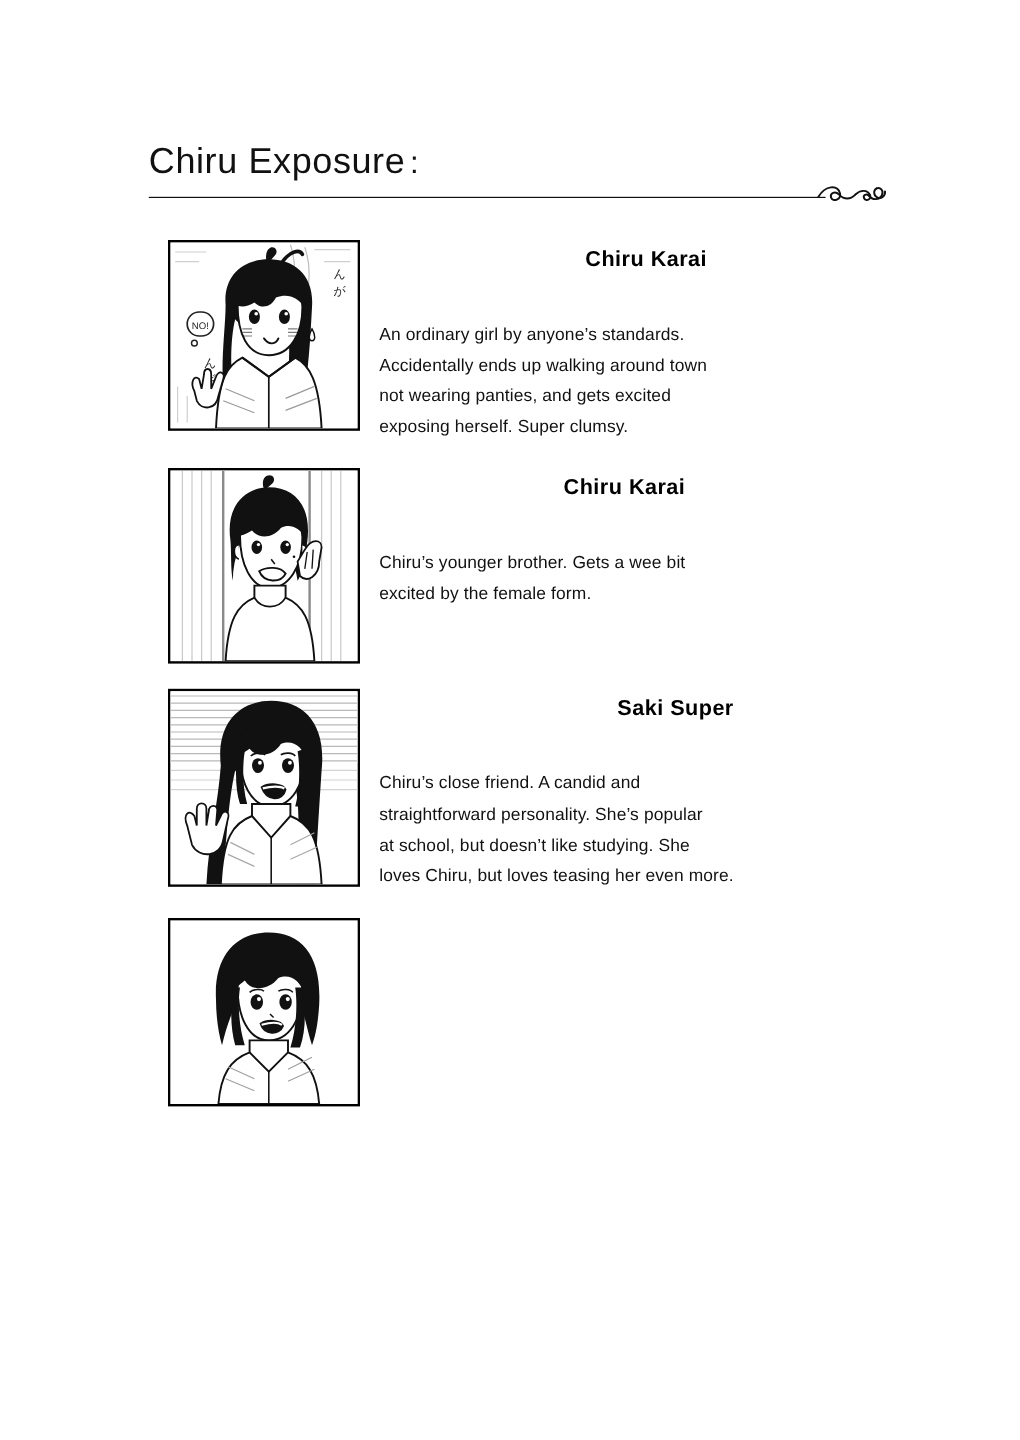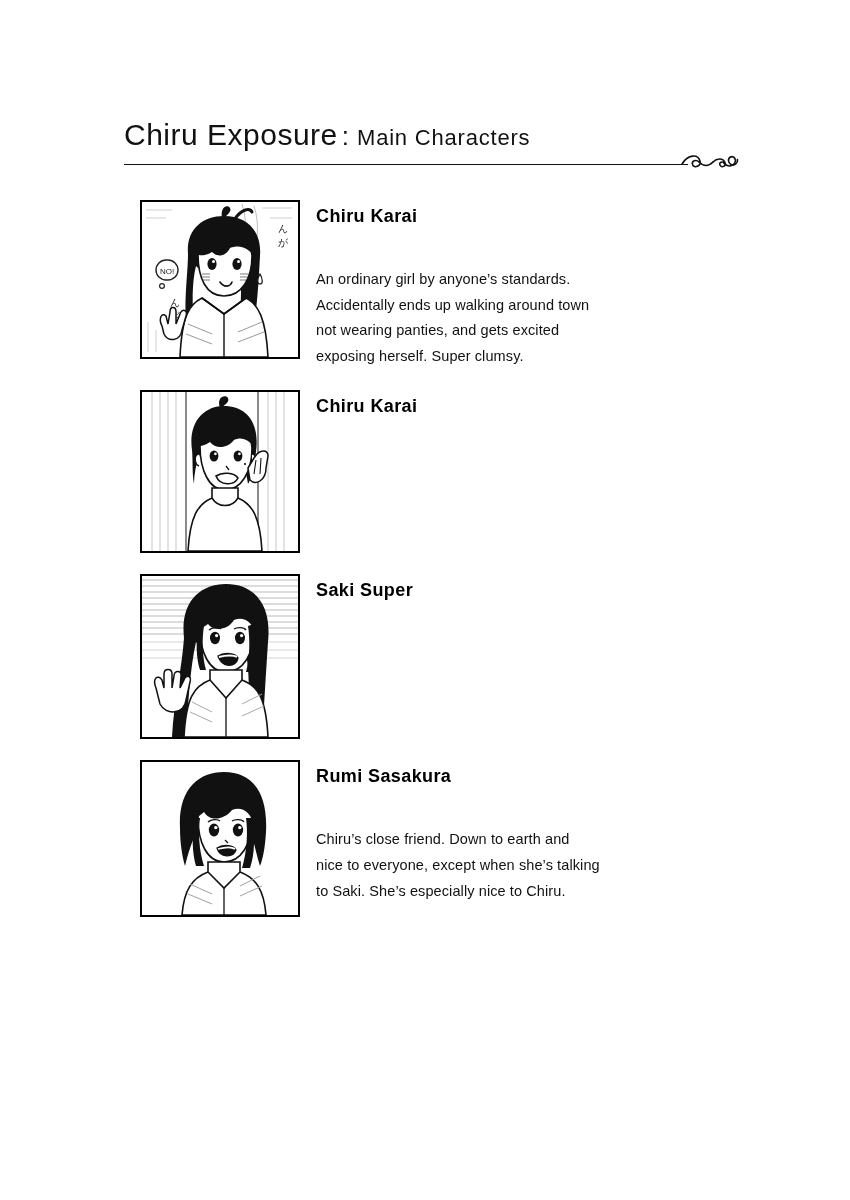--- a/index.html
+++ b/index.html
@@ -102,20 +102,21 @@
   .char-text {
     margin-left: 16px;
     padding-top: 6px;
   }
   .char-name {
     font-size: 18px;
     font-weight: bold;
     letter-spacing: 0.4px;
     margin: 0 0 6px 0;
     color: #000;
+    text-align: right;
   }
   .char-desc {
     font-size: 14.5px;
     line-height: 25.6px;
     letter-spacing: 0.1px;
     color: #111;
     max-width: 380px;
     white-space: pre-line;
     margin-top: 40px;
   }
@@ -123,21 +124,20 @@
 </style>
 </head>
 <body>
 
 <div class="page">
 
   <div class="header">
     <div class="title-row">
       <span class="title-main">Chiru Exposure</span>
         <span class="title-colon">:</span>
-      <span class="title-sub">Main Characters</span>
     </div>
     <div class="rule-wrap">
       <div class="rule-line"></div>
       <div class="rule-orn">
         <svg width="60" height="26" viewBox="0 0 60 26">
           <g fill="none" stroke="#111" stroke-width="1.6" stroke-linecap="round">
             <path d="M2,14 C8,4 18,4 20,11 C21.5,16 14,19 12.5,14.5 C11.5,11 16,9 19,12 C23,16 28,17 33,12"></path>
             <path d="M33,12 C37,8 43,8 45,12.5 C46.5,16 41.5,18.5 40,15 C39,12.5 42,11 44,13"></path>
             <path d="M44,13 C47,17 53,17 55,12.5 C56.6,9 53.5,5.5 50.5,7"></path>
             <path d="M50.5,7 C47.5,8.5 48,13 51,14.5 C54.5,16.2 58,13 57.5,9.5"></path>
@@ -259,20 +259,22 @@
           <path d="M70,106 C76,116 90,116 96,106" stroke="#111" stroke-width="1.5" fill="none"></path>
 
           <g fill="#fff" stroke="#111" stroke-width="1.5">
             <path d="M112,66 C118,56 126,58 126,64 L124,76 C124,88 114,94 108,88 L106,76 Z"></path>
             <path d="M114,68 L112,82 M119,66 L118,82" stroke-width="1.1" fill="none"></path>
           </g>
         </svg>
       </div>
       <div class="char-text">
         <div class="char-name">Chiru Karai</div>
+        <div class="char-desc">Chiru’s younger brother.   Gets a wee bit
+excited by the female form.</div>
       </div>
     </div>
 
     <div class="char-row">
       <div class="portrait p3">
         <svg width="156" height="161" viewBox="0 0 156 161">
           <rect x="0" y="0" width="156" height="161" fill="#fff"></rect>
 
           <rect x="0" y="0" width="156" height="60" fill="#ffffff"></rect>
           <g stroke="#b9b9b9" stroke-width="1">
@@ -308,20 +310,24 @@
             <path d="M50,126 L70,136 M48,136 L70,146 M100,128 L120,118 M100,140 L122,130"></path>
           </g>
 
           <g fill="#fff" stroke="#111" stroke-width="1.5">
             <path d="M14,112 C10,102 16,98 20,104 L22,112 L22,98 C22,92 30,92 30,98 L30,112 L32,100 C32,94 40,94 39,100 L38,112 L42,104 C44,98 50,100 48,106 L44,124 C42,138 24,140 18,128 Z"></path>
           </g>
         </svg>
       </div>
       <div class="char-text">
         <div class="char-name">Saki Super</div>
+        <div class="char-desc">Chiru’s close friend.   A candid and
+straightforward personality.   She’s popular
+at school, but doesn’t like studying.   She
+loves Chiru, but loves teasing her even more.</div>
       </div>
     </div>
 
     <div class="char-row">
       <div class="portrait p4">
         <svg width="156" height="153" viewBox="0 0 156 153">
           <rect x="0" y="0" width="156" height="153" fill="#fff"></rect>
 
           <path d="M38,66 C36,28 56,10 82,10 C110,10 126,30 124,70 C123,86 121,96 118,104 C114,92 112,78 108,70 C94,82 64,80 56,68 C50,78 46,92 43,104 C40,94 38,80 38,66 Z" fill="#111"></path>
 
@@ -345,22 +351,16 @@
           <path d="M76,87 C83,85 90,85 93,87" stroke="#fff" stroke-width="1.8" fill="none"></path>
 
           <path d="M66,100 L66,110 C50,116 42,128 40,153 L124,153 C122,128 114,116 98,110 L98,100 Z" fill="#fff" stroke="#111" stroke-width="1.6"></path>
           <path d="M66,110 L82,126 L98,110" stroke="#111" stroke-width="1.6" fill="none"></path>
           <path d="M82,126 L82,153" stroke="#111" stroke-width="1.3" fill="none"></path>
           <g stroke="#a0a0a0" stroke-width="1">
             <path d="M48,122 L70,132 M46,132 L70,142 M98,124 L118,114 M98,134 L120,124"></path>
           </g>
         </svg>
       </div>
-      <div class="char-text">
-        <div class="char-name">Rumi Sasakura</div>
-        <div class="char-desc">Chiru’s close friend.  Down to earth and
-nice to everyone, except when she’s talking
-to Saki.  She’s especially nice to Chiru.</div>
-      </div>
     </div>
 
   </div>
 </div>
 
 </body></html>

